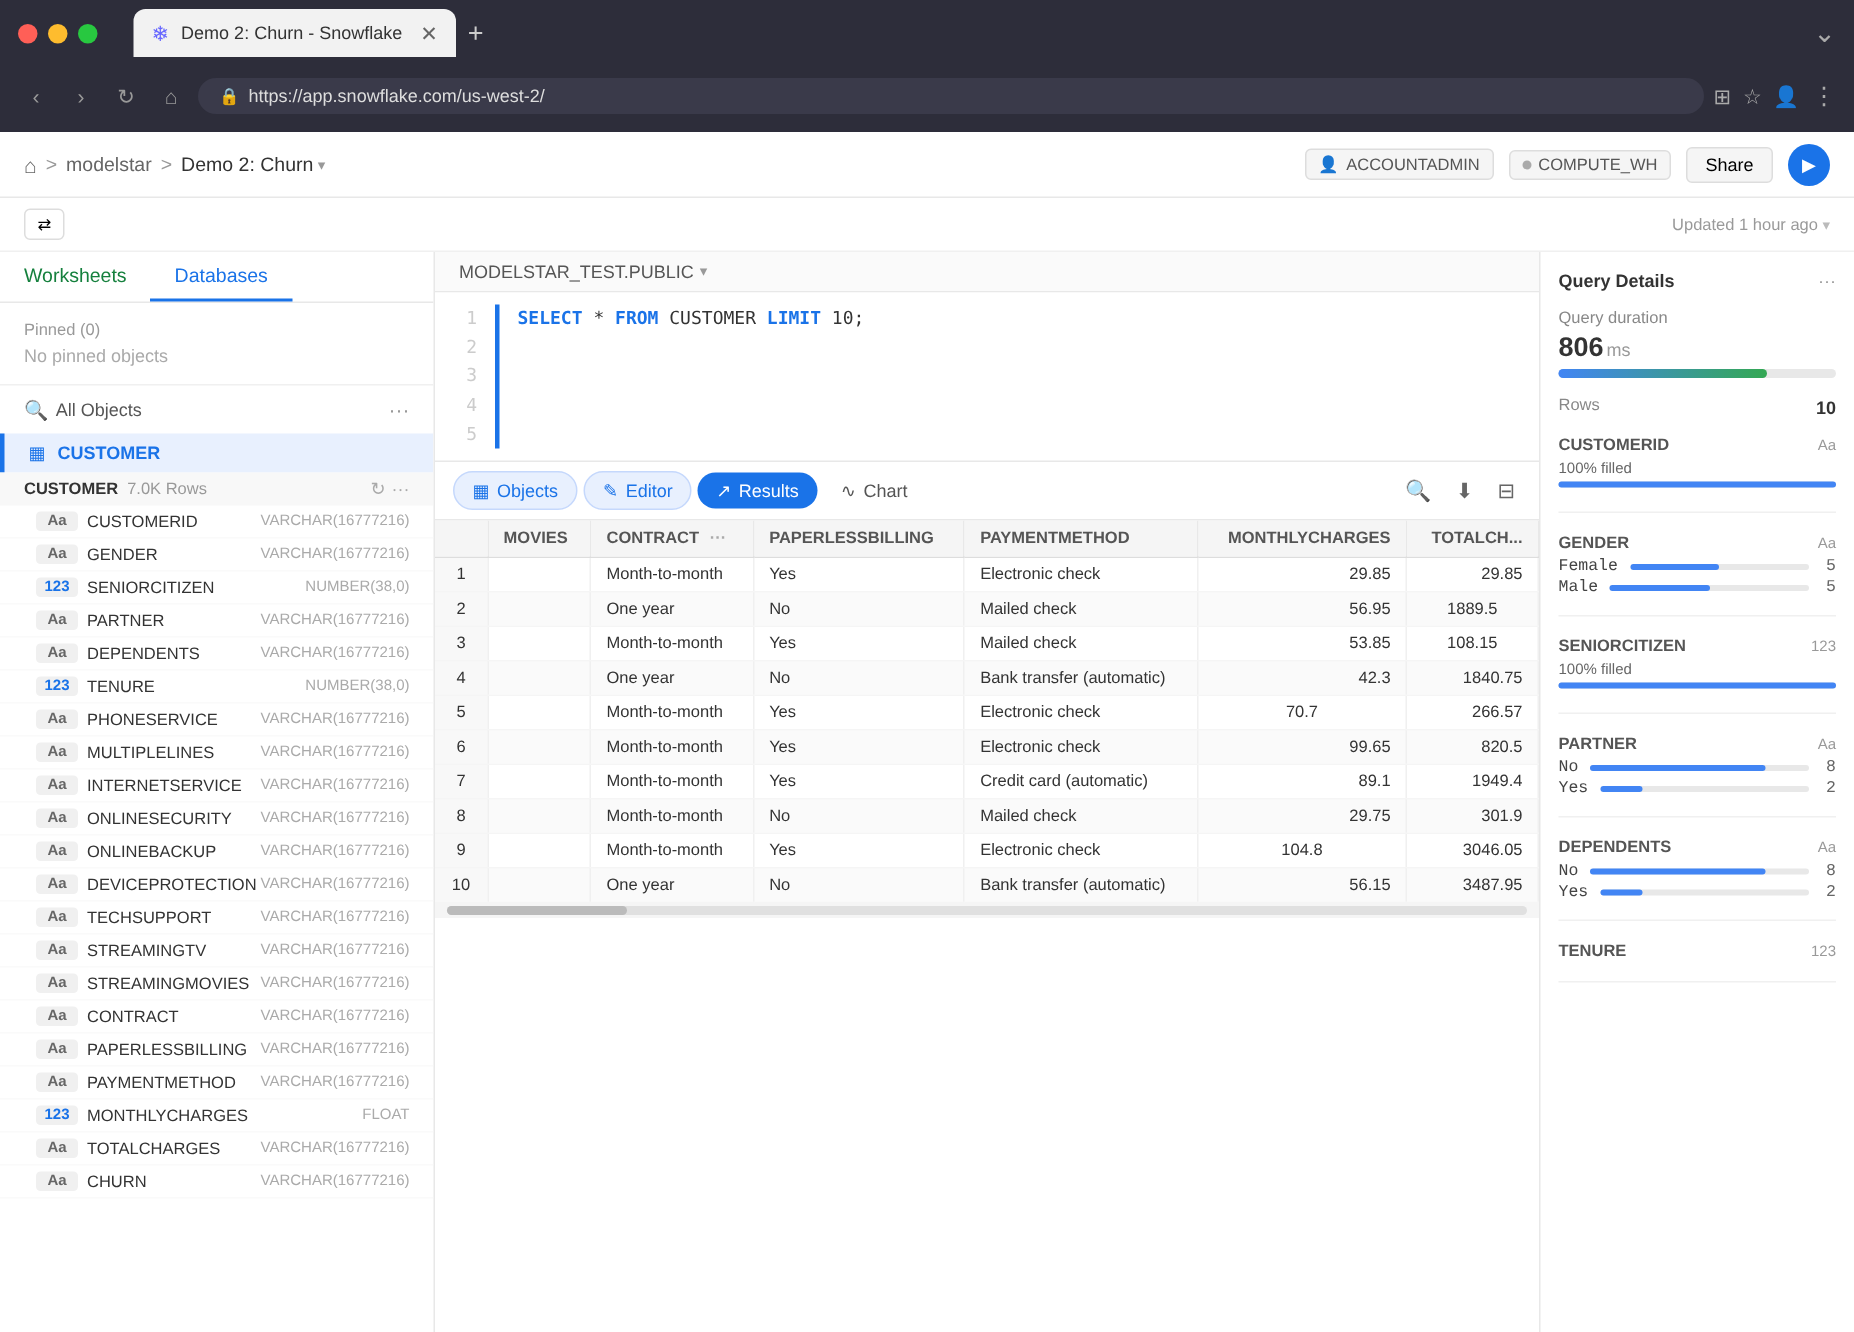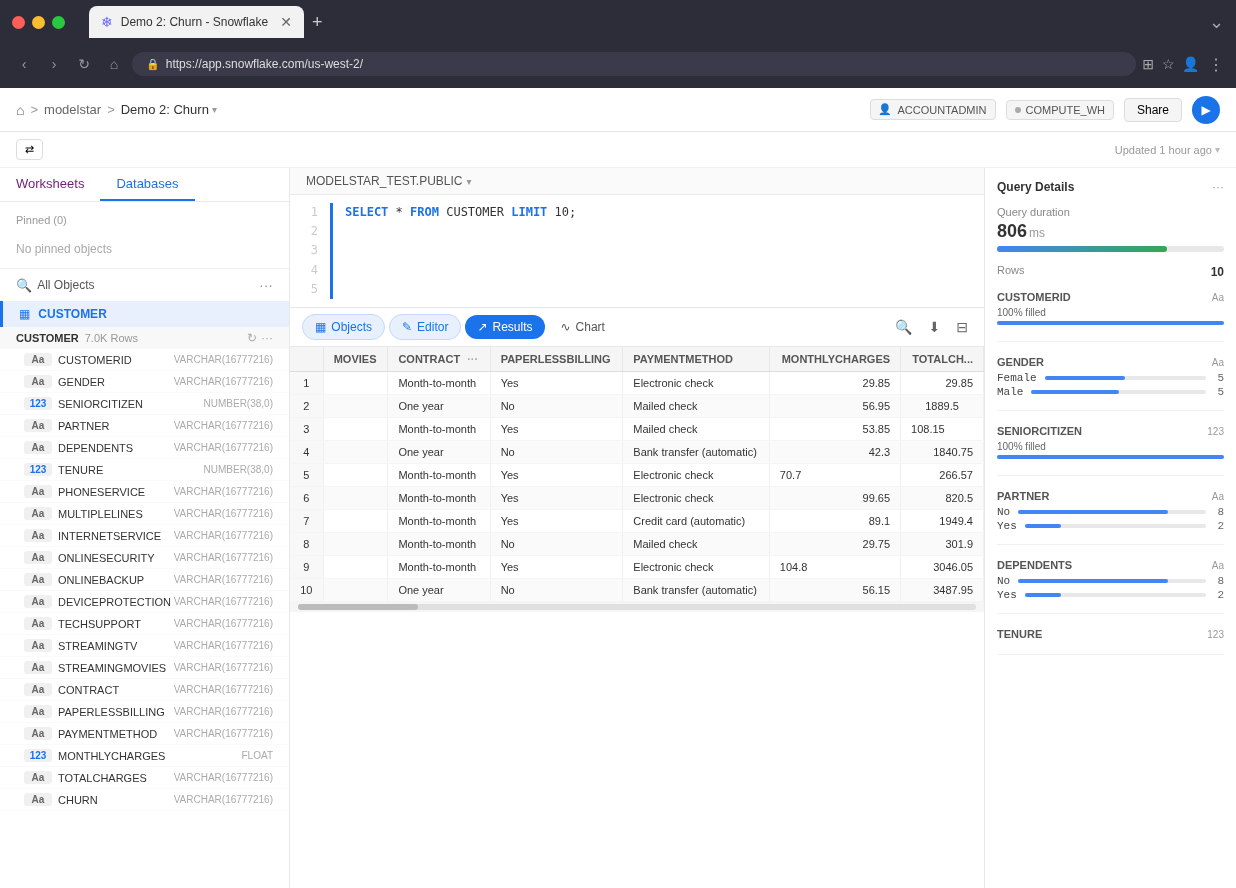--- a/index.html
+++ b/index.html
@@ -40,25 +40,25 @@
     .share-btn { background: #f5f5f5; border: 1px solid #ddd; border-radius: 4px; padding: 4px 12px; font-size: 12px; cursor: pointer; }
     .run-btn { background: #1a73e8; border: none; border-radius: 50%; width: 28px; height: 28px; display: flex; align-items: center; justify-content: center; cursor: pointer; color: white; font-size: 12px; }
     .sub-header { display: flex; align-items: center; justify-content: space-between; padding: 0 16px; height: 36px; border-bottom: 1px solid #f0f0f0; }
     .filter-btn { background: none; border: 1px solid #ddd; border-radius: 4px; padding: 3px 8px; font-size: 11px; cursor: pointer; display: flex; align-items: center; gap: 4px; }
     .updated-text { font-size: 11px; color: #999; display: flex; align-items: center; gap: 3px; }
 
     
     .main-layout { display: flex; flex: 1; overflow: hidden; }
     .sidebar { width: 290px; border-right: 1px solid #e8e8e8; display: flex; flex-direction: column; background: #fff; overflow: hidden; }
     .sidebar-tabs { display: flex; border-bottom: 1px solid #e8e8e8; }
-    .sidebar-tab { padding: 8px 16px; font-size: 13px; color: #701a75; cursor: pointer; border-bottom: 2px solid transparent; }
+    .sidebar-tab { padding: 8px 16px; font-size: 13px; color: #15803d; cursor: pointer; border-bottom: 2px solid transparent; }
     .sidebar-tab.active { color: #1a73e8; border-bottom: 2px solid #1a73e8; font-weight: 500; }
     .sidebar-content { flex: 1; overflow-y: auto; }
     .pinned-section { padding: 12px 16px; border-bottom: 1px solid #f0f0f0; }
-    .pinned-title { font-size: 11px; color: #999; margin-bottom: 16px; }
+    .pinned-title { font-size: 11px; color: #999; margin-bottom: 4px; }
     .no-pinned { font-size: 12px; color: #aaa; }
     .all-objects-header { display: flex; align-items: center; justify-content: space-between; padding: 8px 16px; }
     .all-objects-title { font-size: 12px; color: #555; display: flex; align-items: center; gap: 5px; }
     .more-dots { color: #999; font-size: 14px; cursor: pointer; }
     .table-item { display: flex; align-items: center; gap: 8px; padding: 6px 16px; background: #e8f0fe; border-left: 3px solid #1a73e8; cursor: pointer; }
     .table-icon { color: #1a73e8; font-size: 12px; }
     .table-name { font-size: 12px; font-weight: 600; color: #1a73e8; }
     .column-list { padding: 0; }
     .column-item { display: flex; align-items: center; justify-content: space-between; padding: 4px 16px 4px 24px; border-bottom: 1px solid #fafafa; }
     .column-left { display: flex; align-items: center; gap: 6px; }
@@ -91,21 +91,21 @@
     .results-table { width: 100%; border-collapse: collapse; font-size: 11px; }
     .results-table th { background: #f5f5f5; padding: 6px 10px; text-align: left; font-weight: 600; color: #555; border-right: 1px solid #e8e8e8; border-bottom: 1px solid #ddd; white-space: nowrap; position: sticky; top: 0; }
     .results-table td { padding: 5px 10px; border-right: 1px solid #f0f0f0; border-bottom: 1px solid #f5f5f5; color: #333; white-space: nowrap; }
     .results-table tr:nth-child(even) td { background: #fafafa; }
     .row-num { color: #999; text-align: center; background: #f8f8f8 !important; min-width: 30px; }
     .scrollbar-row { height: 10px; background: #f5f5f5; display: flex; align-items: center; padding: 0 8px; }
     .scrollbar-track { flex: 1; height: 6px; background: #e0e0e0; border-radius: 3px; }
     .scrollbar-thumb { width: 120px; height: 6px; background: #bbb; border-radius: 3px; }
 
     
-    .right-panel { width: 252px; border-left: 1px solid #e8e8e8; background: #fff; overflow-y: auto; padding: 12px; }
+    .right-panel { width: 210px; border-left: 1px solid #e8e8e8; background: #fff; overflow-y: auto; padding: 12px; }
     .qd-header { display: flex; align-items: center; justify-content: space-between; margin-bottom: 12px; }
     .qd-title { font-size: 12px; font-weight: 600; color: #333; }
     .qd-more { color: #999; cursor: pointer; }
     .qd-row { margin-bottom: 12px; }
     .qd-label { font-size: 11px; color: #888; margin-bottom: 3px; }
     .qd-bar-track { height: 6px; background: #e8e8e8; border-radius: 3px; margin-top: 4px; }
     .qd-bar-fill { height: 6px; border-radius: 3px; background: linear-gradient(to right, #4285f4, #34a853); }
     .stat-section { margin-bottom: 14px; padding-bottom: 10px; border-bottom: 1px solid #f0f0f0; }
     .stat-header { display: flex; align-items: center; justify-content: space-between; margin-bottom: 4px; }
     .stat-name { font-size: 11px; font-weight: 600; color: #555; text-transform: uppercase; }
@@ -491,38 +491,38 @@
                 <td style="text-align: right;">56.95</td>
                 <td style="text-align: center;">1889.5</td>
               </tr>
               <tr>
                 <td class="row-num">3</td>
                 <td></td>
                 <td>Month-to-month</td>
                 <td>Yes</td>
                 <td>Mailed check</td>
                 <td style="text-align: right;">53.85</td>
-                <td style="text-align: left;">108.15</td>
+                <td style="text-align: center;">108.15</td>
               </tr>
               <tr>
                 <td class="row-num">4</td>
                 <td></td>
                 <td>One year</td>
                 <td>No</td>
                 <td>Bank transfer (automatic)</td>
                 <td style="text-align: right;">42.3</td>
                 <td style="text-align: right;">1840.75</td>
               </tr>
               <tr>
                 <td class="row-num">5</td>
                 <td></td>
                 <td>Month-to-month</td>
                 <td>Yes</td>
                 <td>Electronic check</td>
-                <td style="text-align: left; margin-top: 44px;">70.7</td>
+                <td style="text-align: center; margin-top: 44px;">70.7</td>
                 <td style="text-align: right;">266.57</td>
               </tr>
               <tr>
                 <td class="row-num">6</td>
                 <td></td>
                 <td>Month-to-month</td>
                 <td>Yes</td>
                 <td>Electronic check</td>
                 <td style="text-align: right;">99.65</td>
                 <td style="text-align: right;">820.5</td>
@@ -544,21 +544,21 @@
                 <td>Mailed check</td>
                 <td style="text-align: right;">29.75</td>
                 <td style="text-align: right;">301.9</td>
               </tr>
               <tr>
                 <td class="row-num">9</td>
                 <td></td>
                 <td>Month-to-month</td>
                 <td>Yes</td>
                 <td>Electronic check</td>
-                <td style="text-align: left;">104.8</td>
+                <td style="text-align: center;">104.8</td>
                 <td style="text-align: right;">3046.05</td>
               </tr>
               <tr>
                 <td class="row-num">10</td>
                 <td></td>
                 <td>One year</td>
                 <td>No</td>
                 <td>Bank transfer (automatic)</td>
                 <td style="text-align: right;">56.15</td>
                 <td style="text-align: right;">3487.95</td>

